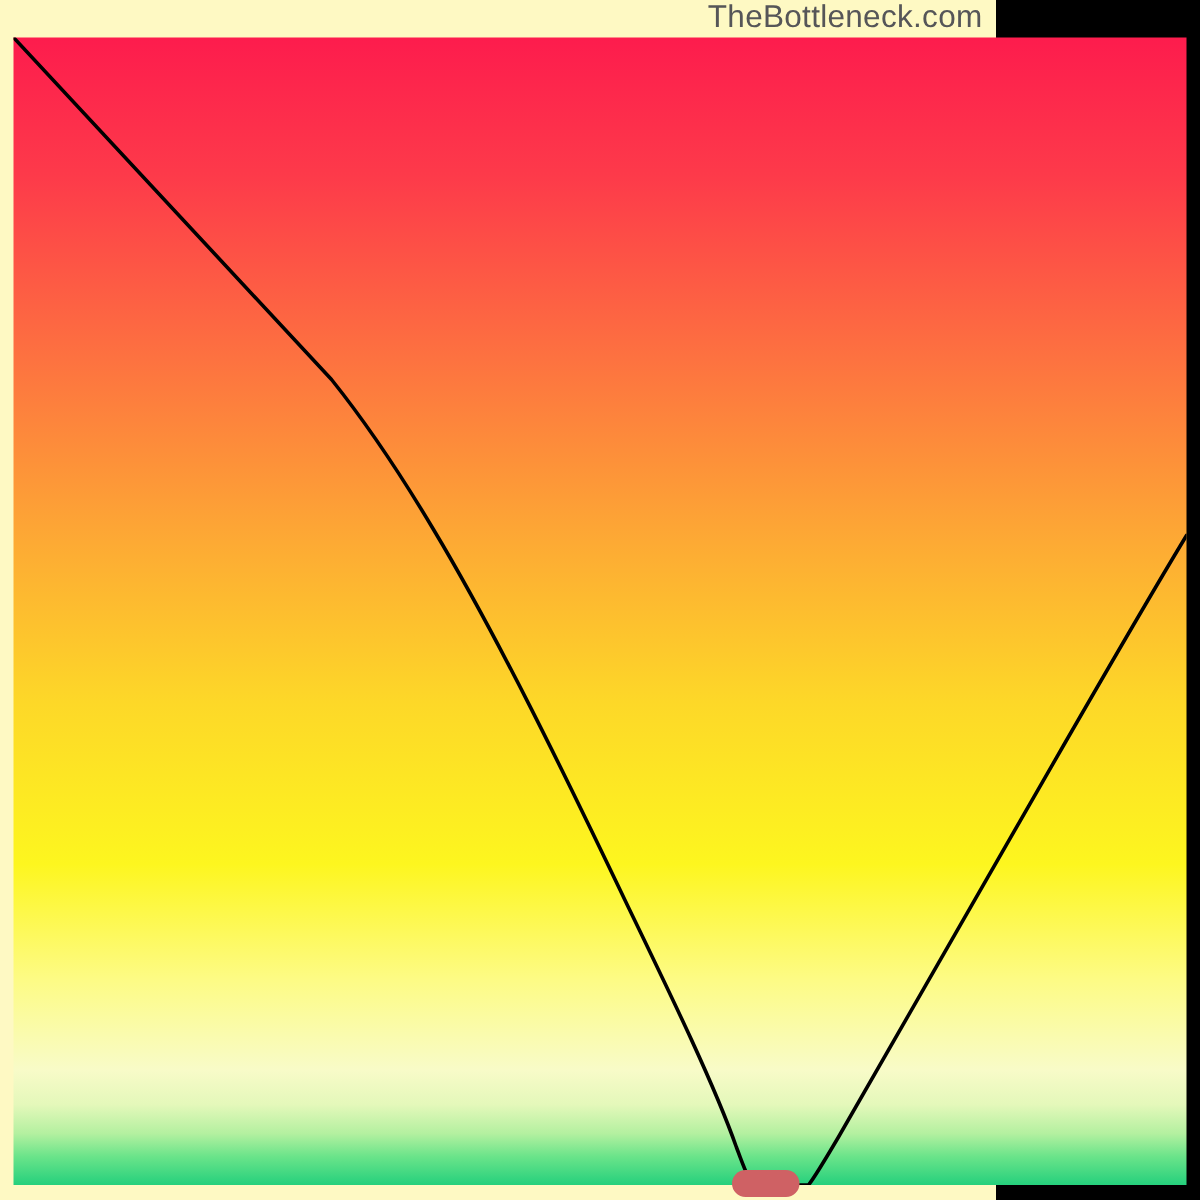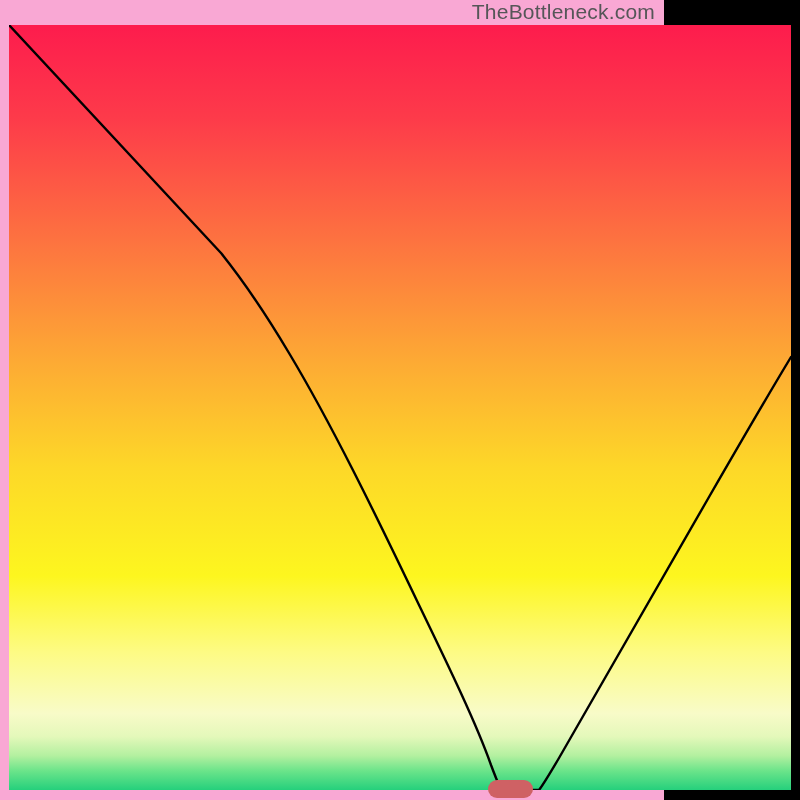--- a/index.html
+++ b/index.html
@@ -10,21 +10,21 @@
     overflow: hidden;
     background: #000;
     font-family: Arial, Helvetica, sans-serif;
   }
   .frame {
     position: absolute;
     top: 0;
     left: 0;
     width: 664px;
     height: 800px;
-    background: #f9a8d4;
+    background: #fef9c3;
     text-decoration: underline;
   }
   .plot {
     position: absolute;
     box-sizing: border-box;
   }
   .gradient {
     position: absolute;
     inset: 0;
   }

